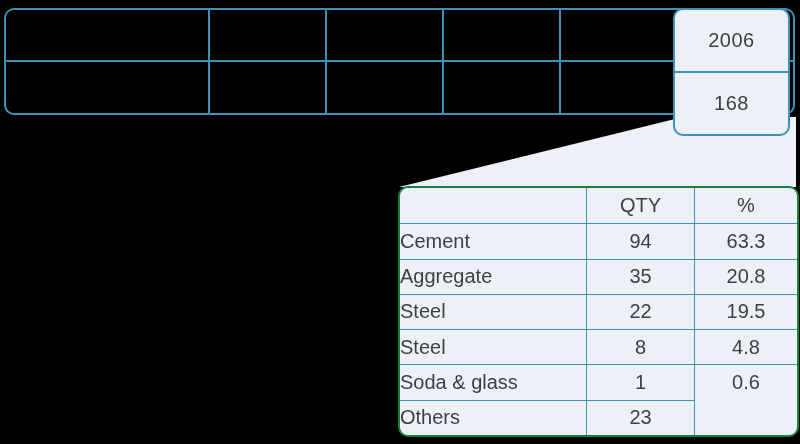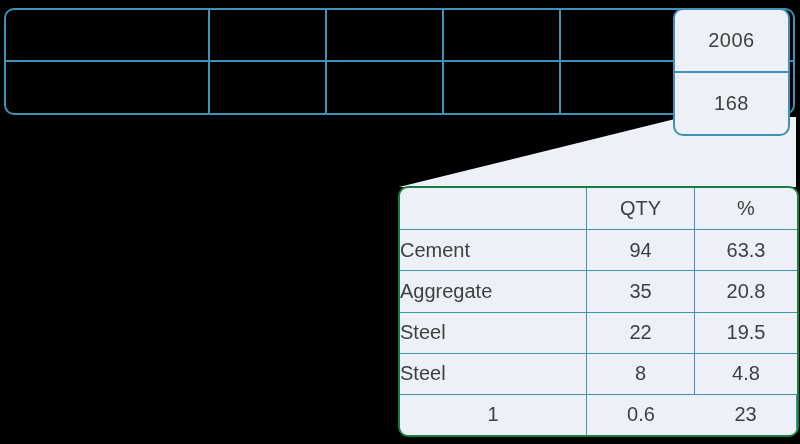--- a/index.html
+++ b/index.html
@@ -148,19 +148,21 @@
     <div class="bd-cell row-line">20.8</div>
 
     <div class="bd-cell name col-line row-line">Steel</div>
     <div class="bd-cell col-line row-line">22</div>
     <div class="bd-cell row-line">19.5</div>
 
     <div class="bd-cell name col-line row-line">Steel</div>
     <div class="bd-cell col-line row-line">8</div>
     <div class="bd-cell row-line">4.8</div>
 
+    <div class="bd-cell name col-line row-line">Soda &amp; glass</div>
     <div class="bd-cell col-line row-line">1</div>
     <div class="bd-cell row-line">0.6</div>
 
+    <div class="bd-cell name col-line row-line">Others</div>
     <div class="bd-cell col-line row-line">23</div>
   </div>
 
 </div>
 
 </body></html>

